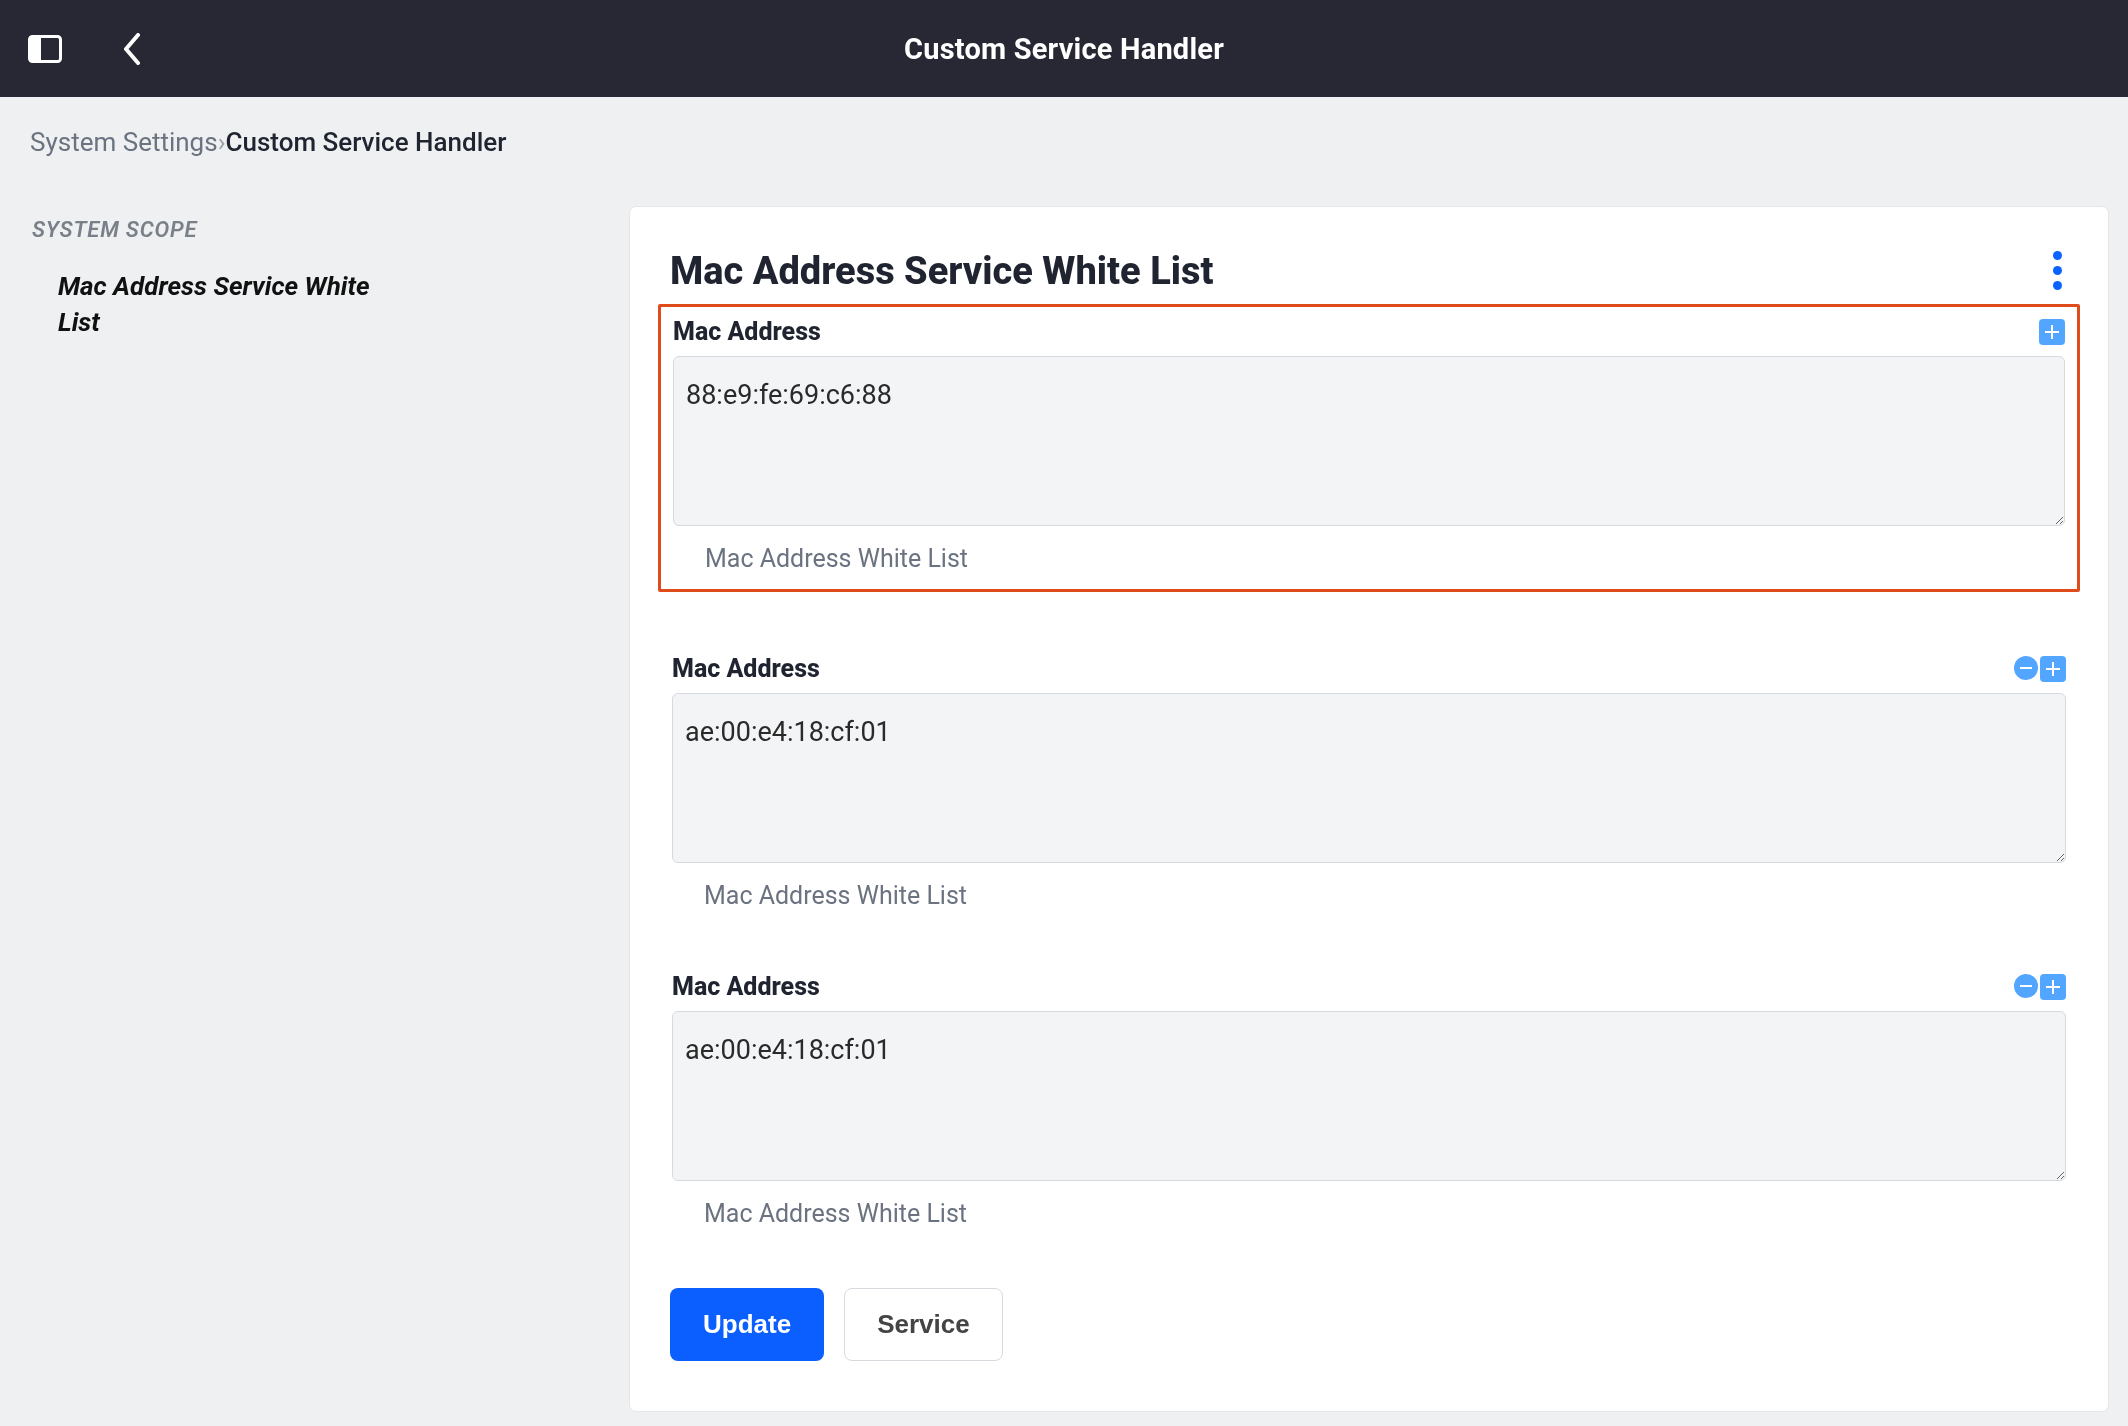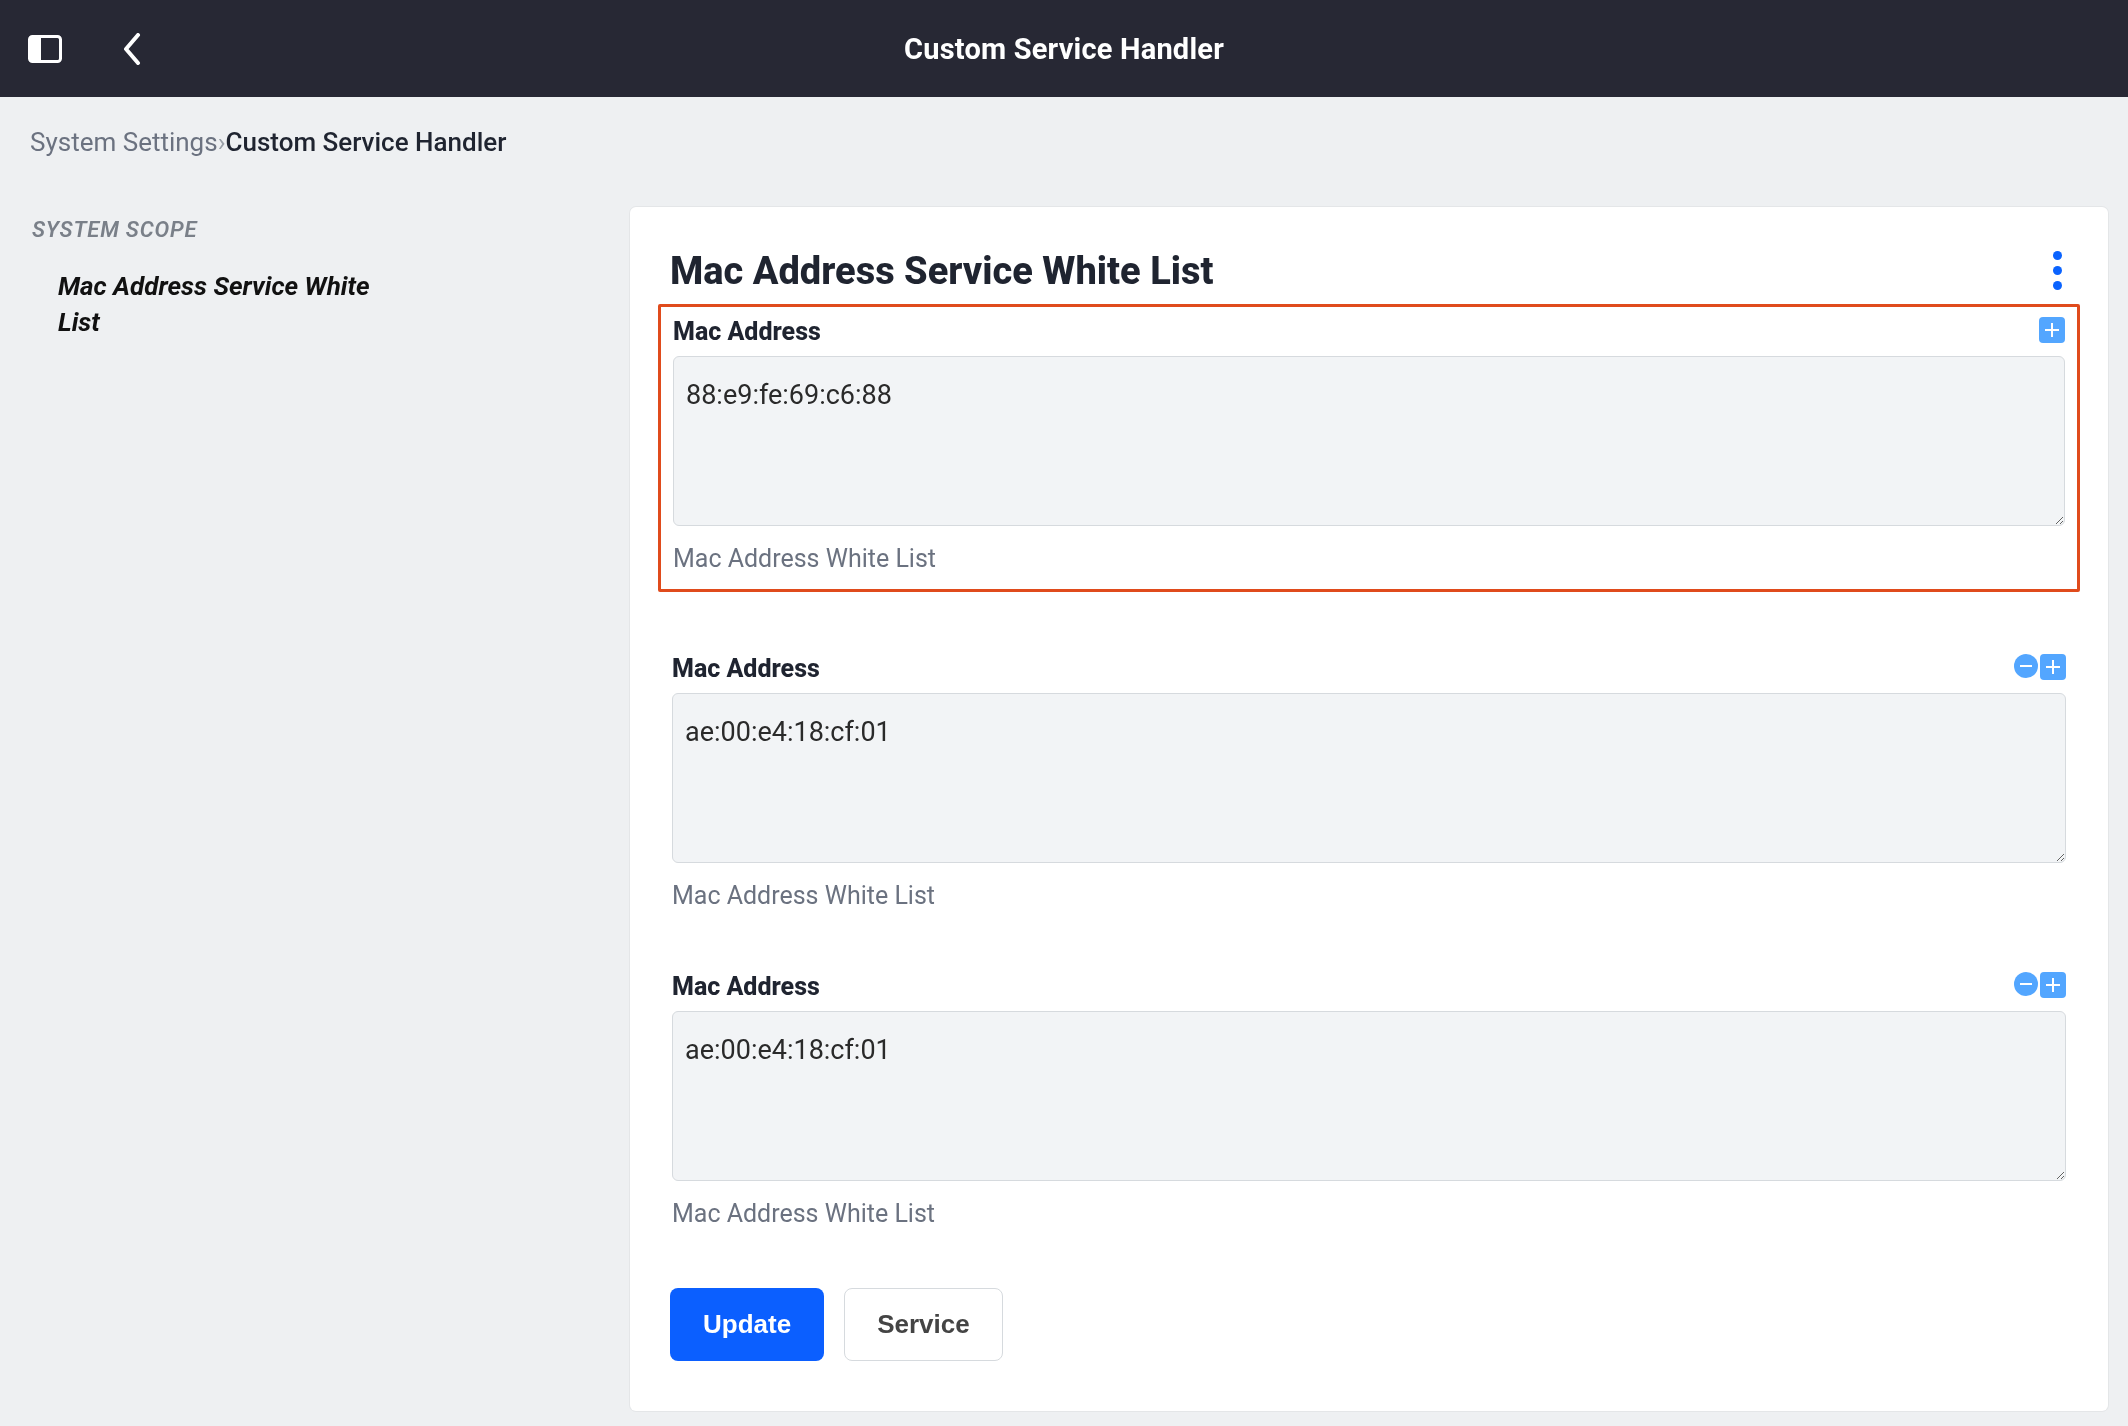--- a/index.html
+++ b/index.html
@@ -66,31 +66,31 @@
     flex:1 1 auto;
     padding:40px 40px 50px 40px;
     position:relative;
   }
   .card-head{display:flex;align-items:center;justify-content:space-between;margin-bottom:10px;}
   .card-title{font-size:38px;font-weight:800;margin:0;}
 
   
   .field-group{margin-top:8px;padding:10px 2px 0 2px;}
   .field-group.highlight{border:3px solid var(--highlight-red);padding:10px 12px 16px 12px;margin-left:-12px;margin-right:-12px;border-radius:2px;}
-  .field-head{display:flex;align-items:flex-start;justify-content:space-between;margin-bottom:10px;}
+  .field-head{display:flex;align-items:center;justify-content:space-between;margin-bottom:10px;}
   .field-label{font-size:25px;font-weight:800;}
   .icon-row{display:flex;gap:2px;}
 
   textarea.input{
     width:100%;height:170px;resize:vertical;
     background:var(--tile-bg);border:1px solid var(--border);border-radius:6px;
     font-size:27px;padding:22px 12px;color:#2a2a2a;
     font-family:inherit;
   }
-  .helper{color:#6b7280;font-size:25px;margin-top:14px;}
+  .helper{color:#6b7280;font-size:25px;margin-top:14px;margin-left:32px;}
 
   .gap{height:44px;}
 
   
   .actions{display:flex;gap:20px;margin-top:60px;}
   .btn{
     font-size:26px;font-weight:600;border-radius:8px;
     padding:20px 32px;border:1px solid transparent;cursor:pointer;
   }
   .btn-primary{background:var(--link);color:#fff;}

